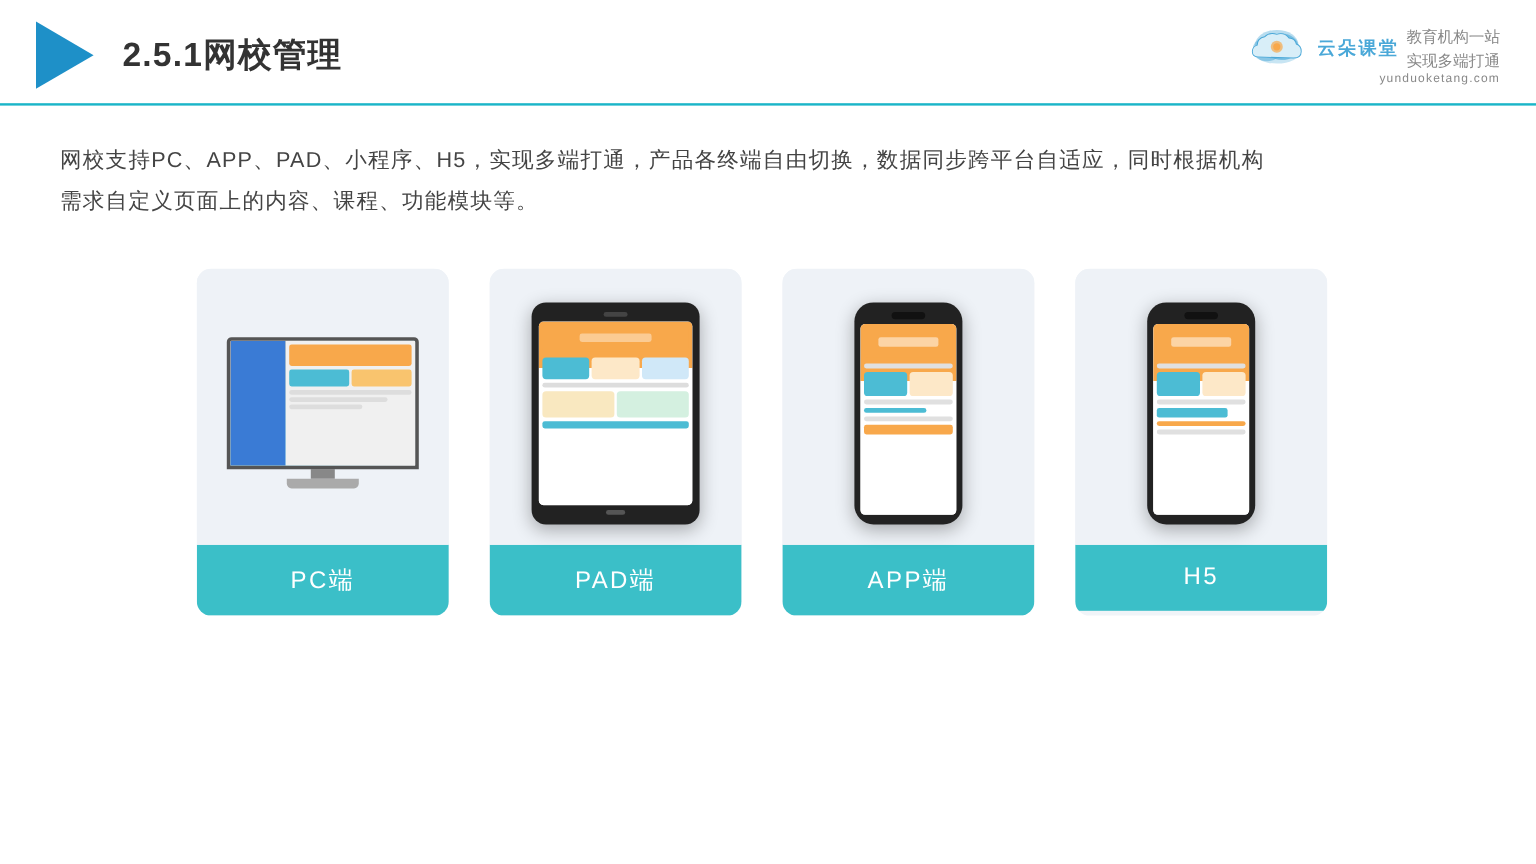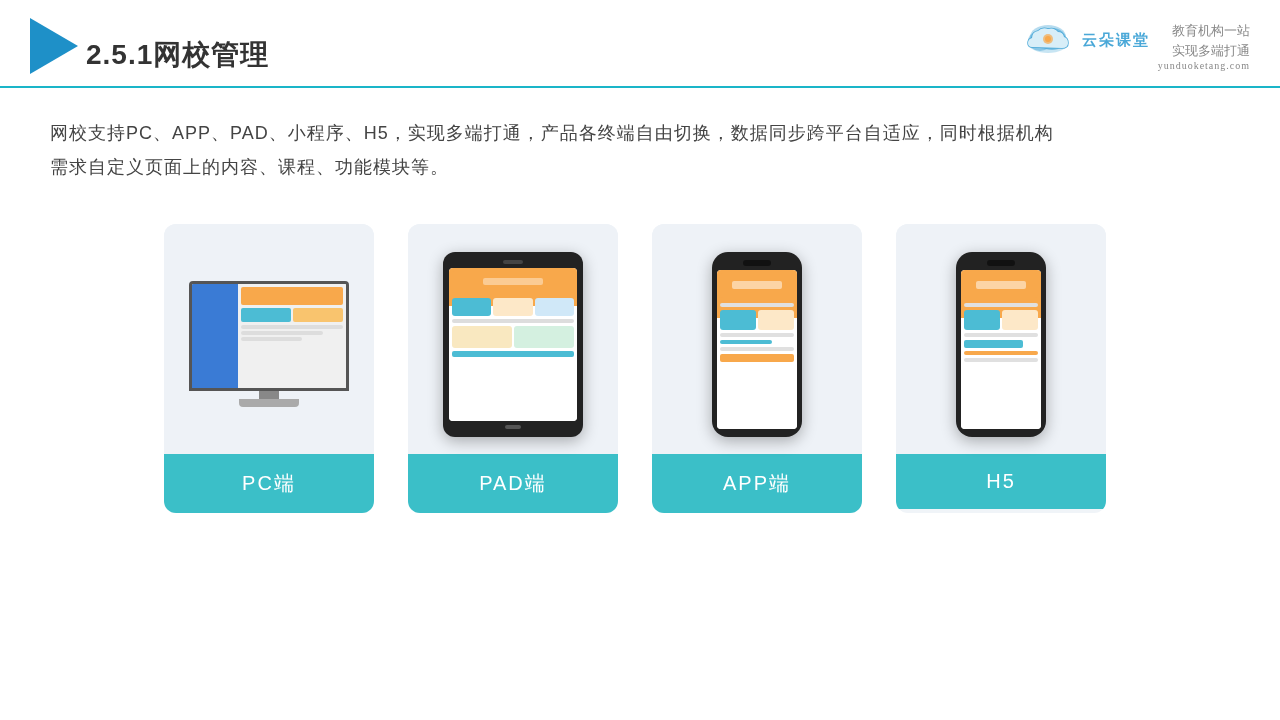--- a/index.html
+++ b/index.html
@@ -15,22 +15,22 @@
     
     .header {
       display: flex;
       align-items: center;
       justify-content: space-between;
       padding: 18px 30px 12px 30px;
       border-bottom: 2px solid #1ab5c8;
     }
     .header-left {
       display: flex;
-      align-items: flex-end;
-      gap: 0;
+      align-items: center;
+      gap: 16px;
     }
     .logo-triangle {
       width: 0;
       height: 0;
       border-top: 28px solid transparent;
       border-bottom: 28px solid transparent;
       border-left: 48px solid #1e90c8;
       margin-right: 8px;
     }
     .header-title {
@@ -42,21 +42,20 @@
     .logo-text-cn {
       font-size: 15px;
       font-weight: bold;
       color: #4aa8d8;
       letter-spacing: 2px;
     }
     .logo-text-en {
       font-size: 10px;
       color: #888;
       letter-spacing: 1px;
-      font-family: Liberation Serif, serif;
     }
 
     
     .description {
       padding: 28px 50px 10px 50px;
       font-size: 18px;
       color: #444;
       line-height: 1.9;
       letter-spacing: 1px;
     }
@@ -222,21 +221,21 @@
       gap: 8px;
     }
     .logo-badge {
       display: flex;
       flex-direction: column;
       align-items: flex-end;
     }
     .logo-badge-top {
       display: flex;
       align-items: center;
-      gap: 22px;
+      gap: 6px;
     }
     .slogan-lines {
       font-size: 13px;
       color: #888;
       line-height: 1.5;
       text-align: left;
     }
   </style>
 </head>
 <body>

